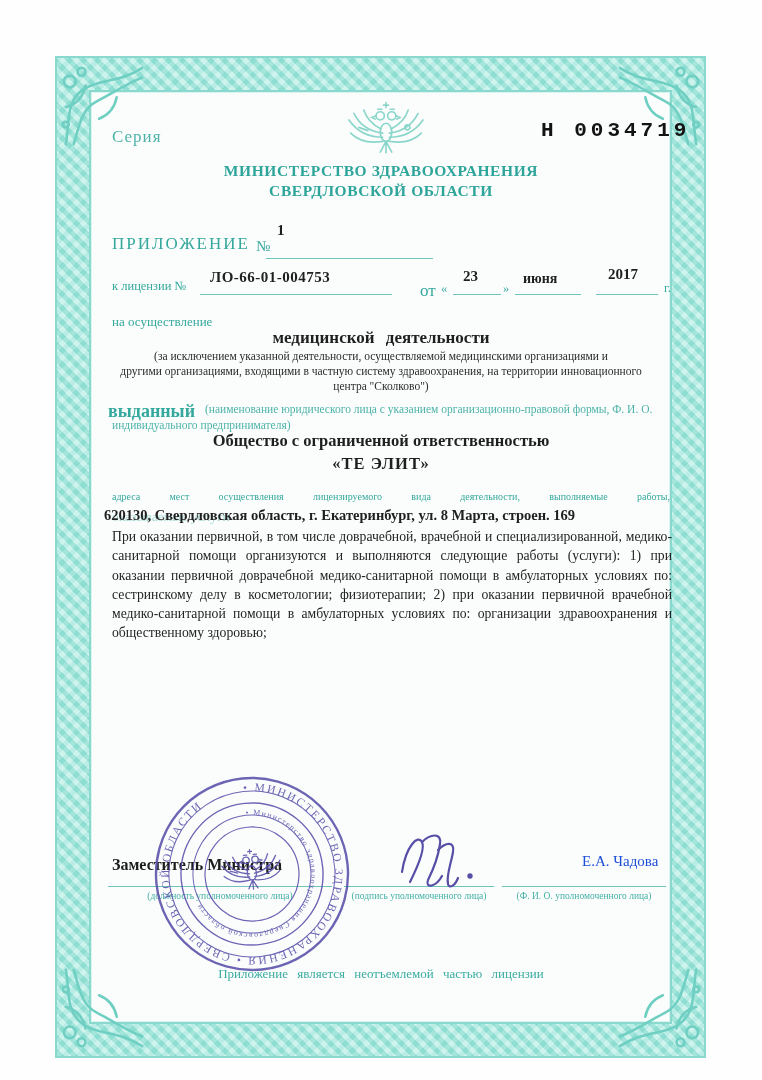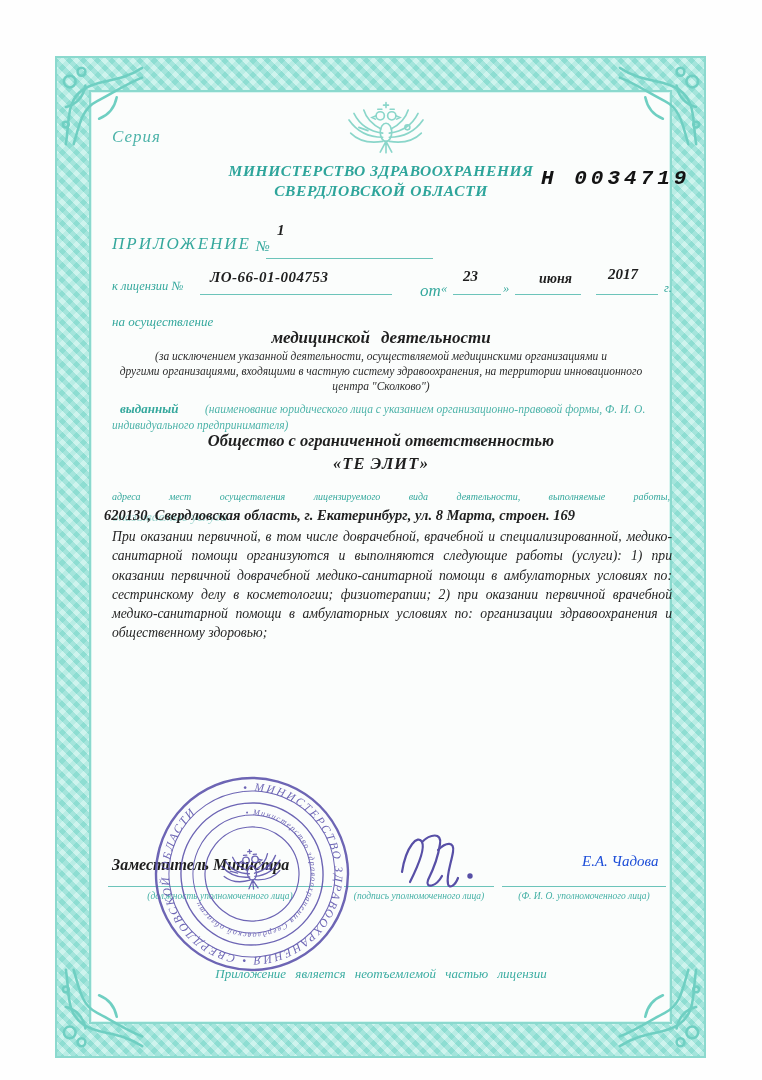--- a/index.html
+++ b/index.html
@@ -1,18 +1,18 @@
 <!DOCTYPE html>
 <html><head>
 <meta charset="utf-8">
 <style>
   html,body{margin:0;padding:0;background:#ffffff;}
   .canvas{
     position:relative;width:762px;height:1080px;overflow:hidden;
-    background:#fefefe;font-family:"Liberation Serif",serif;color:#222;font-style:italic;
+    background:#fefefe;font-family:"Liberation Serif",serif;color:#222;
   }
   
   .frame{
     position:absolute;left:55px;top:56px;width:651px;height:1002px;
     box-sizing:border-box;border:2px solid #8bd9ce;
     background:
       repeating-linear-gradient(45deg, rgba(120,214,201,.50) 0 5px, rgba(205,243,237,.55) 5px 10px),
       repeating-linear-gradient(-45deg, rgba(120,214,201,.40) 0 5px, rgba(228,250,246,.45) 5px 10px),
       #bfeee7;
   }
@@ -30,40 +30,40 @@
   
   .abs{position:absolute;white-space:nowrap;}
   .teal{color:#35a89d;}
   .teal-light{color:#4db3a9;}
   .ink{color:#1f1f1f;}
   .center{left:95px;width:572px;text-align:center;}
   .uline{position:absolute;border-bottom:1.5px solid #6cc4ba;height:0;}
   
   .seriya{left:112px;top:127px;font-size:17px;letter-spacing:1px;}
   .serial{left:541px;top:119px;font-family:"Liberation Mono","DejaVu Sans Mono",monospace;
-          font-size:21px;font-weight:bold;letter-spacing:4px;color:#131313;margin-top:48px;}
+          font-size:21px;font-weight:bold;letter-spacing:4px;color:#131313;}
   .ministry{font-weight:bold;font-size:15.5px;letter-spacing:.6px;color:#2ea59b;}
   .m1{top:162px;} .m2{top:182px;}
   .app-label{left:112px;top:234px;font-size:17px;letter-spacing:2px;}
   .app-no{left:256px;top:238px;font-size:15px;}
   .app-num{left:277px;top:222px;font-size:15px;font-weight:bold;}
   .lic-label{left:112px;top:279px;font-size:12.5px;}
   .lic-num{left:210px;top:269px;font-size:15px;font-weight:bold;letter-spacing:.5px;}
   .lbl-from{left:420px;top:281px;font-size:17px;}
   .q-open{left:441px;top:281px;font-size:12.5px;}
   .day{left:463px;top:268px;font-size:15px;font-weight:bold;}
   .q-close{left:503px;top:281px;font-size:12.5px;}
-  .month{left:523px;top:271px;font-size:14px;font-weight:bold;margin-left:16px;}
+  .month{left:523px;top:271px;font-size:14px;font-weight:bold;}
   .year{left:608px;top:266px;font-size:15px;font-weight:bold;}
   .g-suffix{left:664px;top:281px;font-size:12.5px;}
   .osusch{left:112px;top:314px;font-size:13px;}
   .act-title{top:328px;font-size:17px;font-weight:bold;word-spacing:7px;}
   .note{font-size:11.5px;color:#2c2c2c;}
   .n1{top:350px;} .n2{top:365px;} .n3{top:380px;}
-  .vydan{left:120px;top:401px;font-size:13px;font-weight:bold;}
+  .vydan{left:108px;top:401px;font-size:18px;font-weight:bold;}
   .vnote1{left:205px;top:403px;font-size:11.5px;}
   .vnote2{left:112px;top:419px;font-size:11.5px;}
   .comp1{top:431px;font-size:16.5px;font-weight:bold;}
   .comp2{top:454px;font-size:16.5px;font-weight:bold;letter-spacing:1px;}
   .addr-lbl1{left:112px;top:491px;width:558px;font-size:10px;white-space:normal;
              text-align:justify;text-align-last:justify;}
   .addr-lbl2{left:112px;top:509px;font-size:13.5px;}
   .addr-val{left:104px;top:507px;font-size:14.5px;font-weight:bold;
             background:rgba(251,253,252,.55);}
   .works{left:112px;width:560px;font-size:13.7px;line-height:19.3px;

